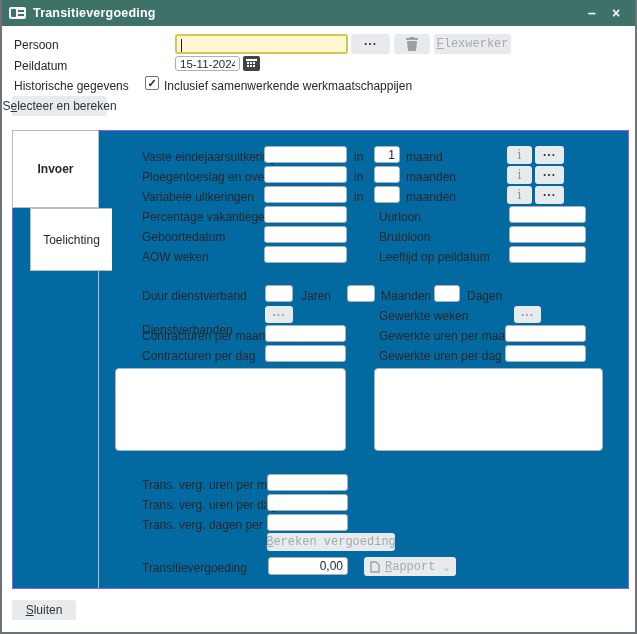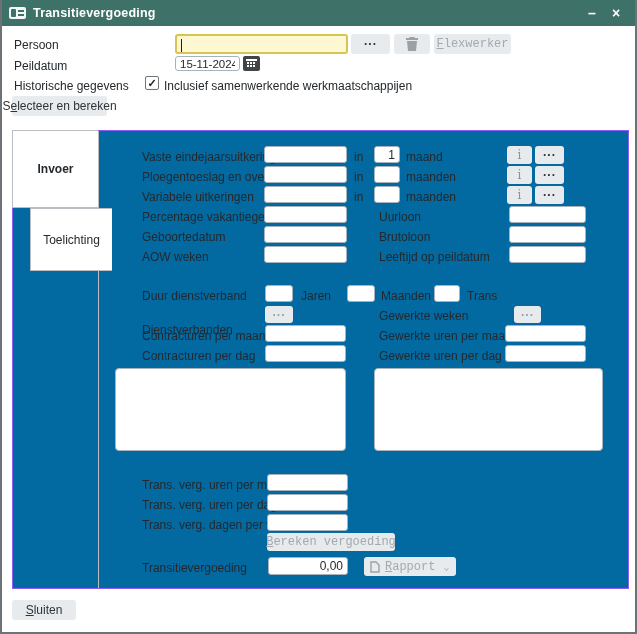--- a/index.html
+++ b/index.html
@@ -177,21 +177,21 @@
   <input class="inp" style="left: 262px; top: 246px; width: 83px;" value="">
   <div class="abs lbl" style="left:377px;top:250px;">Leeftijd op peildatum</div>
   <input class="inp" style="left: 507px; top: 246px; width: 77px;" value="">
 
   <div class="abs lbl" style="left:140px;top:289px;">Duur dienstverband</div>
   <input class="inp" style="left: 263px; top: 285px; width: 28px;" value="">
   <div class="abs lbl" style="left:299px;top:289px;">Jaren</div>
   <input class="inp" style="left: 345px; top: 285px; width: 28px;" value="">
   <div class="abs lbl" style="left:379px;top:289px;">Maanden</div>
   <input class="inp" style="left: 432px; top: 285px; width: 26px;" value="">
-  <div class="abs lbl" style="left:465px;top:289px;">Trans</div>
+  <div class="abs lbl" style="left:465px;top:289px;">Dagen</div>
 
   <div class="abs lbl" style="left:140px;top:323px;">Dienstverbanden</div>
   <button class="btn" style="left:263px;top:306px;width:28px;height:17px;">
       <span class="ell dim">...</span>
     </button>
   <div class="abs lbl" style="left:377px;top:309px;">Gewerkte weken</div>
   <button class="btn" style="left:512px;top:306px;width:27px;height:17px;">
       <span class="ell dim">...</span>
     </button>
 

